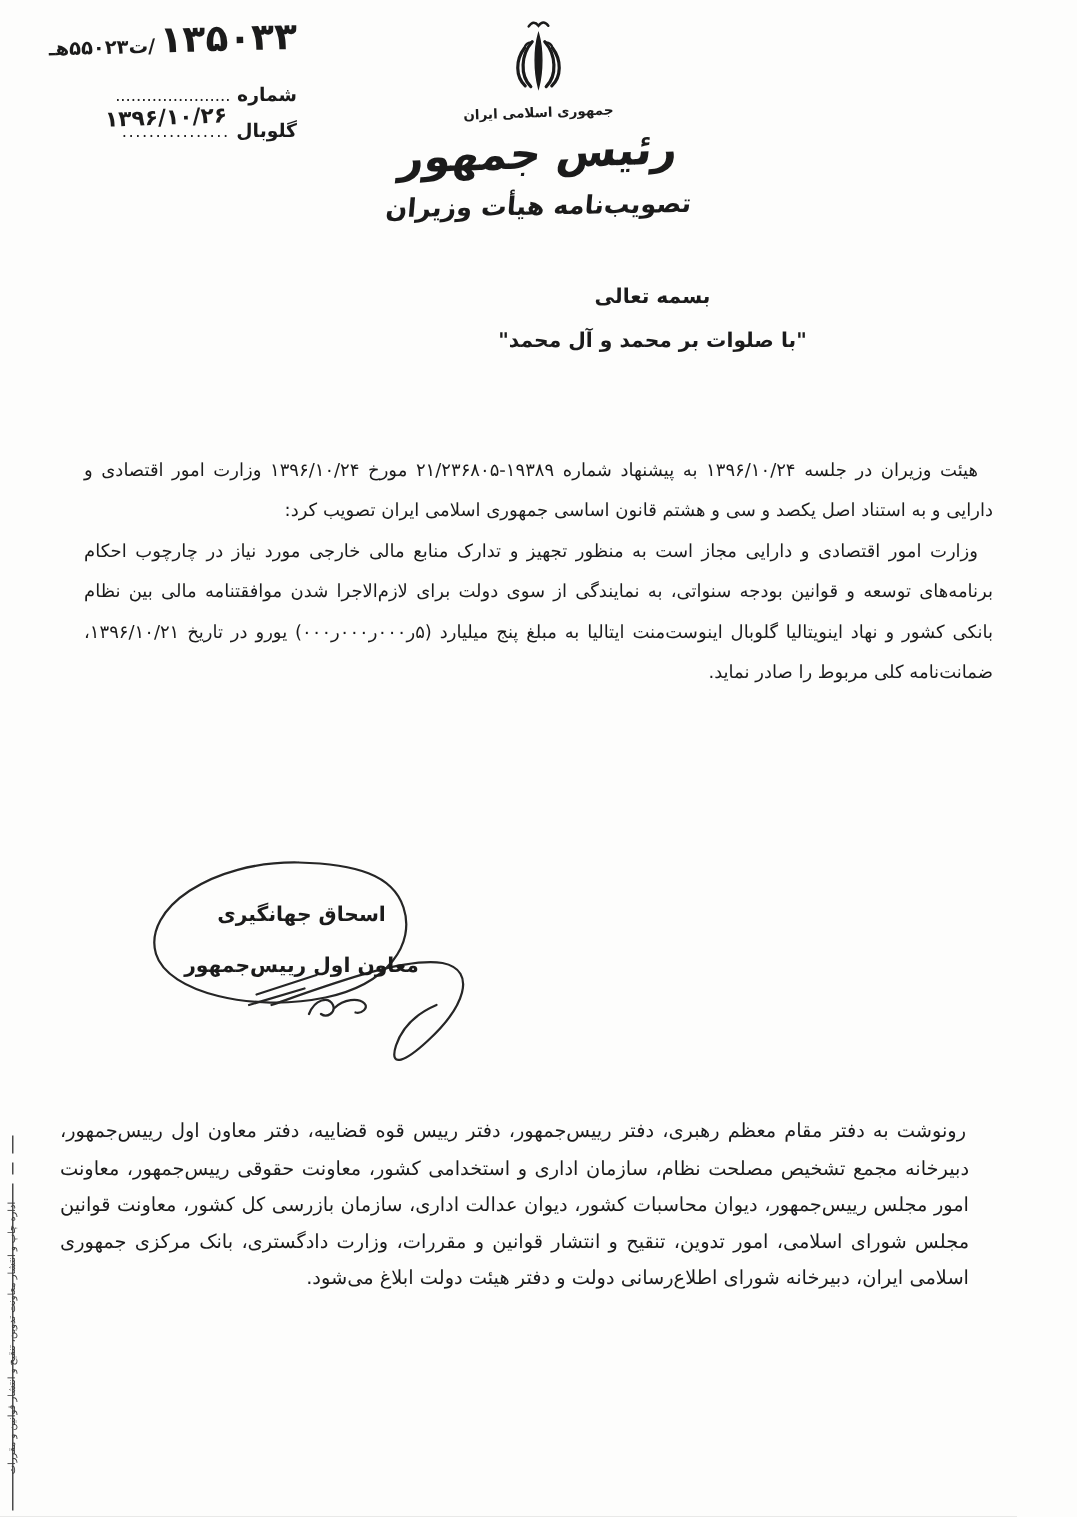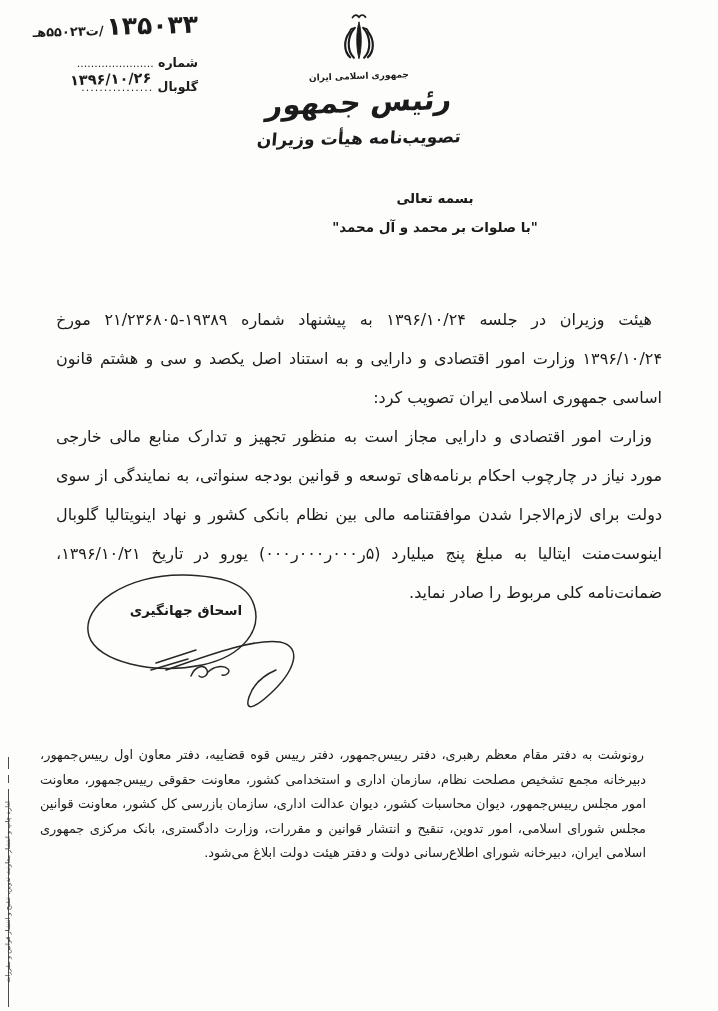--- a/index.html
+++ b/index.html
@@ -50,23 +50,23 @@
   
   .center-line{position:absolute;width:718px;text-align:center;font-weight:bold;direction:rtl;}
   .invocation{left:76px;top:190px;font-size:13.5px;}
   .salutation{left:76px;top:219px;font-size:13.5px;}
   .addressee{left:0px;top:259px;font-size:14px;}
   
   .body-text{
     position:absolute;right:56px;top:300px;width:606px;
     direction:rtl;text-align:justify;
   }
-  .para{margin:0;font-size:16px;line-height:39px;text-indent:10px;}
+  .para{margin:0;font-size:12px;line-height:27px;text-indent:10px;}
   
-  .signature{position:absolute;left:56px;top:566px;width:260px;height:158px;}
+  .signature{position:absolute;left:71px;top:566px;width:260px;height:158px;}
   .sig-ink{position:absolute;left:0;top:0;width:260px;height:158px;}
   .sig-name{
     position:absolute;top:36px;left:55px;width:150px;text-align:center;
     font-size:13.5px;font-weight:bold;direction:rtl;
   }
   .sig-title{
     position:absolute;top:70px;left:38px;width:184px;text-align:center;
     font-size:13.5px;font-weight:bold;direction:rtl;
   }
   
@@ -135,17 +135,18 @@
       <g stroke="#262626" fill="none" stroke-width="1.5" stroke-linecap="round">
         <path d="M128 9 C70 8 24 40 33 70 C41 96 98 109 146 99 C188 90 206 63 198 39 C191 17 166 10 128 9"></path>
         <path d="M110 104 C150 90 198 72 224 76 C248 81 238 106 214 128 C200 141 188 147 193 131 C197 119 206 110 220 104"></path>
         <path d="M100 97 L140 84"></path>
         <path d="M95 104 L132 93"></path>
         <path d="M135 110 C139 100 148 98 151 104 C153 109 147 113 143 110"></path>
         <path d="M152 106 C158 100 168 99 172 103 C175 106 170 110 166 109"></path>
       </g>
     </svg>
     <div class="sig-name">اسحاق جهانگیری</div>
+    <div class="sig-title">معاون اول رییس‌جمهور</div>
   </div>
 
   <p class="distribution">رونوشت به دفتر مقام معظم رهبری، دفتر رییس‌جمهور، دفتر رییس قوه قضاییه، دفتر معاون اول رییس‌جمهور، دبیرخانه مجمع تشخیص مصلحت نظام، سازمان اداری و استخدامی کشور، معاونت حقوقی رییس‌جمهور، معاونت امور مجلس رییس‌جمهور، دیوان محاسبات کشور، دیوان عدالت اداری، سازمان بازرسی کل کشور، معاونت قوانین مجلس شورای اسلامی، امور تدوین، تنقیح و انتشار قوانین و مقررات، وزارت دادگستری، بانک مرکزی جمهوری اسلامی ایران، دبیرخانه شورای اطلاع‌رسانی دولت و دفتر هیئت دولت ابلاغ می‌شود.</p>
 
 </div>
 
 </body></html>

